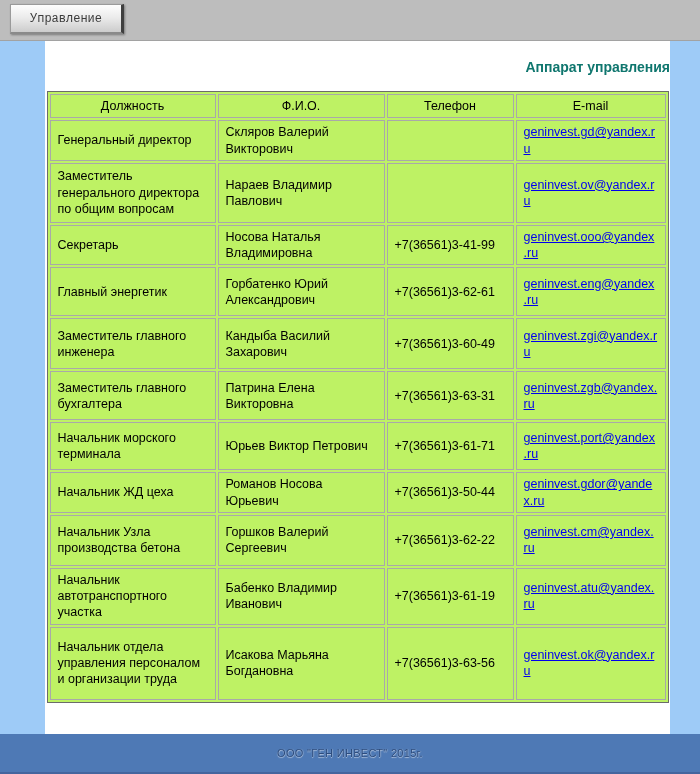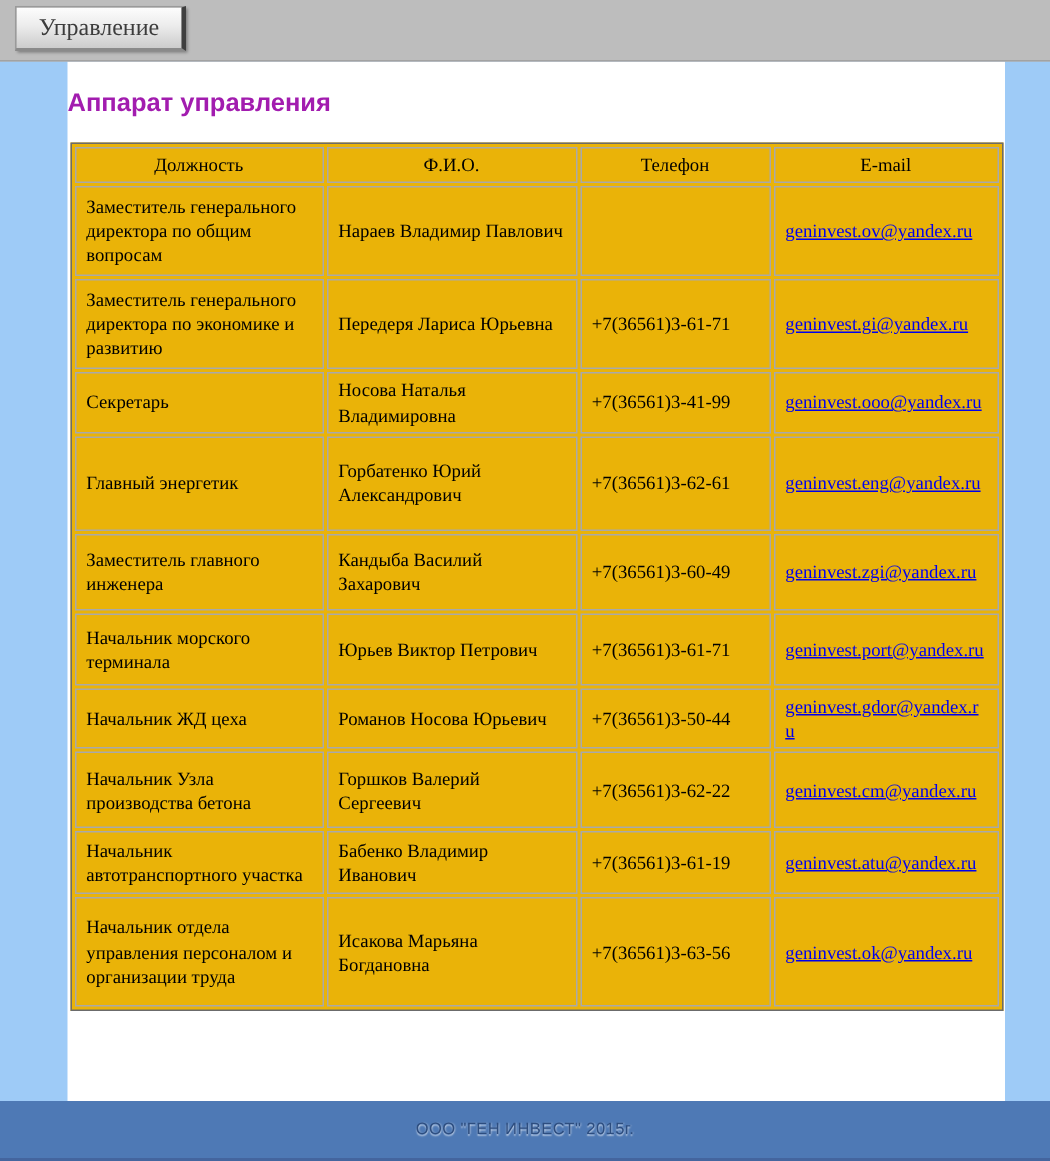--- a/index.html
+++ b/index.html
@@ -20,58 +20,57 @@
     background: #bdbdbd;
     border-bottom: 1px solid #a2a2a2;
     position: relative;
   }
   .nav-btn {
     position: absolute;
     left: 10px;
     top: 4px;
     width: 114px;
     height: 30px;
-    font-family: Liberation Serif, serif;
-    font-size: 16px;
+    font-family: Liberation Mono, monospace;
+    font-size: 12px;
     color: #3c3c3c;
     background: linear-gradient(180deg, #fdfdfd 0%, #ececec 45%, #cccccc 100%);
     border: 1px solid #9a9a9a;
     border-right: 3px solid #3f3f3f;
     border-bottom: 2px solid #8a8a8a;
     box-shadow: 1px 1px 2px rgba(0,0,0,0.35);
     cursor: pointer;
   }
 
   
   .content {
     background: #ffffff;
     margin-left: 45px;
     margin-right: 30px;
     min-height: 693px;
     padding-top: 14px;
     padding-bottom: 8px;
   }
   .page-title {
-    text-align: left;
-    font-size: 17px;
+    text-align: right;
+    font-size: 14px;
     font-weight: bold;
-    color: #a21caf;
+    color: #0f766e;
     margin: 4px 0 16px 0;
   }
 
   
   table.contacts {
     width: 610px;
     margin: 0 auto;
     border-collapse: separate;
     border-spacing: 2px;
     border: 1px solid #6b6b6b;
     table-layout: fixed;
-    background: #eab308;
-    font-family: Liberation Serif, serif;
+    background: #bef264;
   }
   table.contacts th, table.contacts td {
     border: 1px solid #a9a9a9;
     font-size: 12.5px;
     font-weight: normal;
     color: #000000;
     padding: 3px 7px;
     vertical-align: middle;
     line-height: 1.3;
     overflow: hidden;
@@ -123,50 +122,56 @@
     </colgroup>
     <thead>
       <tr>
         <th>Должность</th>
         <th>Ф.И.О.</th>
         <th>Телефон</th>
         <th>E-mail</th>
       </tr>
     </thead>
     <tbody>
+        <tr style="height: 23px;">
+          <td class="position-cell">Генеральный директор</td>
+          <td class="name-cell">Скляров Валерий Викторович</td>
+          <td class="phone-cell"></td>
+          <td class="email-cell"><a href="#">geninvest.gd@yandex.ru</a></td>
+        </tr>
         <tr style="height: 60px;">
           <td class="position-cell">Заместитель генерального директора по общим вопросам</td>
           <td class="name-cell">Нараев Владимир Павлович</td>
           <td class="phone-cell"></td>
           <td class="email-cell"><a href="#">geninvest.ov@yandex.ru</a></td>
         </tr>
-        <tr style="height: 60px;">
-          <td class="position-cell">Заместитель генерального директора по экономике и развитию</td>
-          <td class="name-cell">Передеря Лариса Юрьевна</td>
-          <td class="phone-cell">+7(36561)3-61-71</td>
-          <td class="email-cell"><a href="#">geninvest.gi@yandex.ru</a></td>
-        </tr>
         <tr style="height: 32px;">
           <td class="position-cell">Секретарь</td>
           <td class="name-cell">Носова Наталья Владимировна</td>
           <td class="phone-cell">+7(36561)3-41-99</td>
           <td class="email-cell"><a href="#">geninvest.ooo@yandex.ru</a></td>
         </tr>
-        <tr style="height: 63px; padding-left: 20px;">
+        <tr style="height: 49px; padding-left: 20px;">
           <td class="position-cell">Главный энергетик</td>
           <td class="name-cell">Горбатенко Юрий Александрович</td>
           <td class="phone-cell">+7(36561)3-62-61</td>
           <td class="email-cell"><a href="#">geninvest.eng@yandex.ru</a></td>
         </tr>
         <tr style="height: 51px;">
           <td class="position-cell">Заместитель главного инженера</td>
           <td class="name-cell">Кандыба Василий Захарович</td>
           <td class="phone-cell">+7(36561)3-60-49</td>
           <td class="email-cell"><a href="#">geninvest.zgi@yandex.ru</a></td>
         </tr>
+        <tr style="height: 49px;">
+          <td class="position-cell">Заместитель главного бухгалтера</td>
+          <td class="name-cell">Патрина Елена Викторовна</td>
+          <td class="phone-cell">+7(36561)3-63-31</td>
+          <td class="email-cell"><a href="#">geninvest.zgb@yandex.ru</a></td>
+        </tr>
         <tr style="height: 48px;">
           <td class="position-cell">Начальник морского терминала</td>
           <td class="name-cell">Юрьев Виктор Петрович</td>
           <td class="phone-cell">+7(36561)3-61-71</td>
           <td class="email-cell"><a href="#">geninvest.port@yandex.ru</a></td>
         </tr>
         <tr style="height: 23px;">
           <td class="position-cell">Начальник ЖД цеха</td>
           <td class="name-cell">Романов Носова Юрьевич</td>
           <td class="phone-cell">+7(36561)3-50-44</td>

